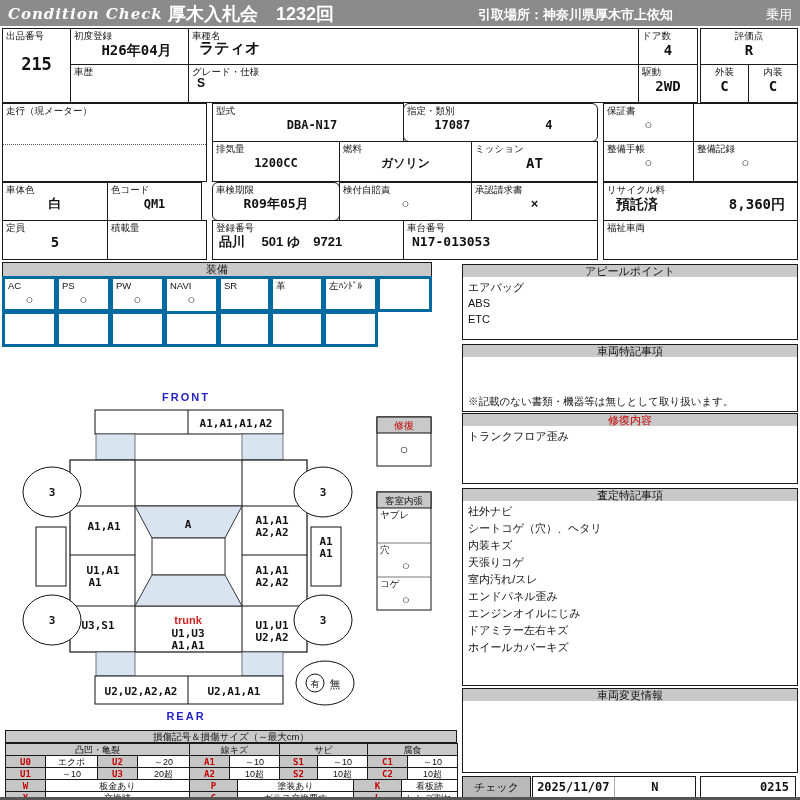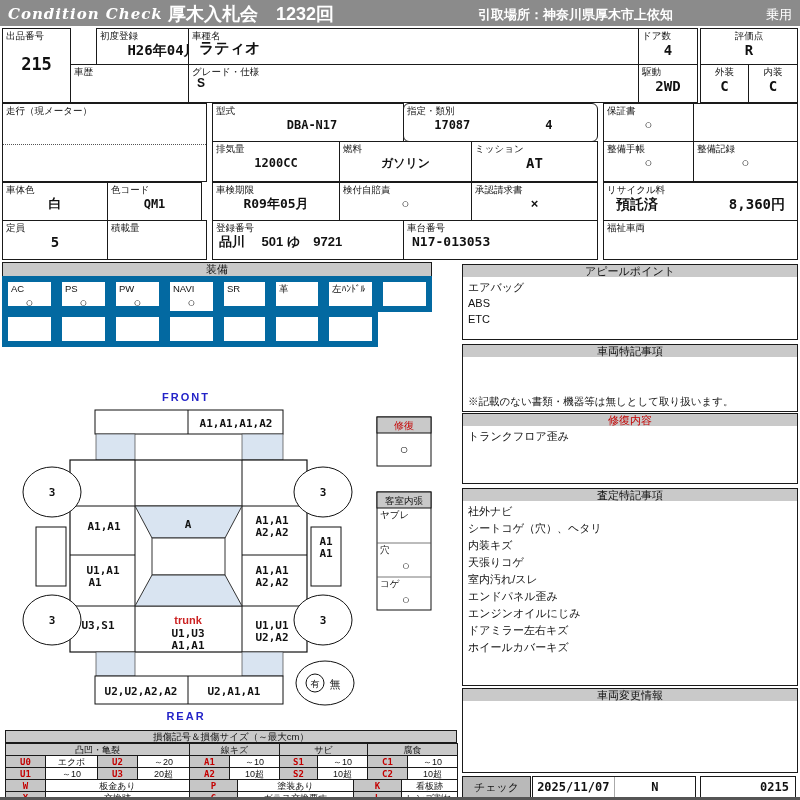--- a/index.html
+++ b/index.html
@@ -22,21 +22,21 @@
   .big{font-size:17px;}
   .huge{font-size:20px;line-height:24px;}
   .mark{font-size:13px;font-weight:bold;text-align:center;line-height:15px;}
   
   .sechead{position:absolute;box-sizing:border-box;border:1px solid #1a1a1a;background:#c9c9c9;
            text-align:center;font-size:11px;line-height:13px;font-weight:normal;}
   .pbody{position:absolute;box-sizing:border-box;border:1px solid #1a1a1a;border-top:none;
          background:#fff;font-size:11px;line-height:16px;padding:2px 5px;}
   .red{color:#c40000;}
   
-  .eqcell{position:absolute;box-sizing:border-box;border:6px solid #0369a1;background:#fff;}
+  .eqcell{position:absolute;box-sizing:border-box;border:3px solid #0369a1;background:#fff;}
   .eqcell .cl{font-size:9.5px;}
   
   table.lg{border-collapse:collapse;table-layout:fixed;width:452px;}
   table.lg td{border:1px solid #1a1a1a;font-size:9px;line-height:10px;height:11px;
               text-align:center;padding:0;overflow:hidden;white-space:nowrap;}
   td.lg-code{background:#c6c6c6;color:#c40000;font-weight:bold;
              font-family:"DejaVu Sans Mono",monospace;}
   td.lg-grp{background:#c9c9c9;}
   .lg-title{position:absolute;box-sizing:border-box;border:1px solid #1a1a1a;background:#c9c9c9;
             font-size:9.5px;line-height:12px;text-align:center;}
@@ -57,21 +57,21 @@
     <span class="brand">Condition Check</span>
     <span class="auction">厚木入札会　1232回</span>
     <span class="pickup">引取場所：神奈川県厚木市上依知</span>
     <span class="cat">乗用</span>
   </div>
 
   <div class="cell" style="left:2px;top:28px;width:69px;height:75px;">
     <div class="cl">出品番号</div>
     <div class="cv big" style="margin-top:14px;">215</div>
   </div>
-  <div class="cell" style="left:70px;top:28px;width:133px;height:37px;margin-left:26px;">
+  <div class="cell" style="left:70px;top:28px;width:133px;height:37px;">
     <div class="cl">初度登録</div>
     <div class="cv">H26年04月</div>
   </div>
   <div class="cell" style="left:70px;top:64px;width:119px;height:39px;">
     <div class="cl">車歴</div>
     <div class="cv jp"></div>
   </div>
   <div class="cell" style="left:188px;top:28px;width:451px;height:37px;">
     <div class="cl">車種名</div>
     <div class="cv jp" style="text-align:left;padding-left:10px;font-size:15px;margin-top:-2px;">ラティオ</div>
@@ -152,21 +152,21 @@
     <div class="cv" style="font-size:12px;">QM1</div>
   </div>
   <div class="cell" style="left:2px;top:220px;width:106px;height:40px;">
     <div class="cl">定員</div>
     <div class="cv">5</div>
   </div>
   <div class="cell" style="left:107px;top:220px;width:100px;height:40px;">
     <div class="cl">積載量</div>
     <div class="cv jp"></div>
   </div>
-  <div class="cell" style="left:212px;top:182px;width:128px;height:39px;">
+  <div class="cell" style="left:212px;top:182px;width:128px;height:39px;border-radius:6px;">
     <div class="cl">車検期限</div>
     <div class="cv" style="font-size:13px;">R09年05月</div>
   </div>
   <div class="cell" style="left:339px;top:182px;width:133px;height:39px;">
     <div class="cl">検付自賠責</div>
     <div class="mark">○</div>
   </div>
   <div class="cell" style="left:471px;top:182px;width:127px;height:39px;">
     <div class="cl">承認請求書</div>
     <div class="mark">×</div>

